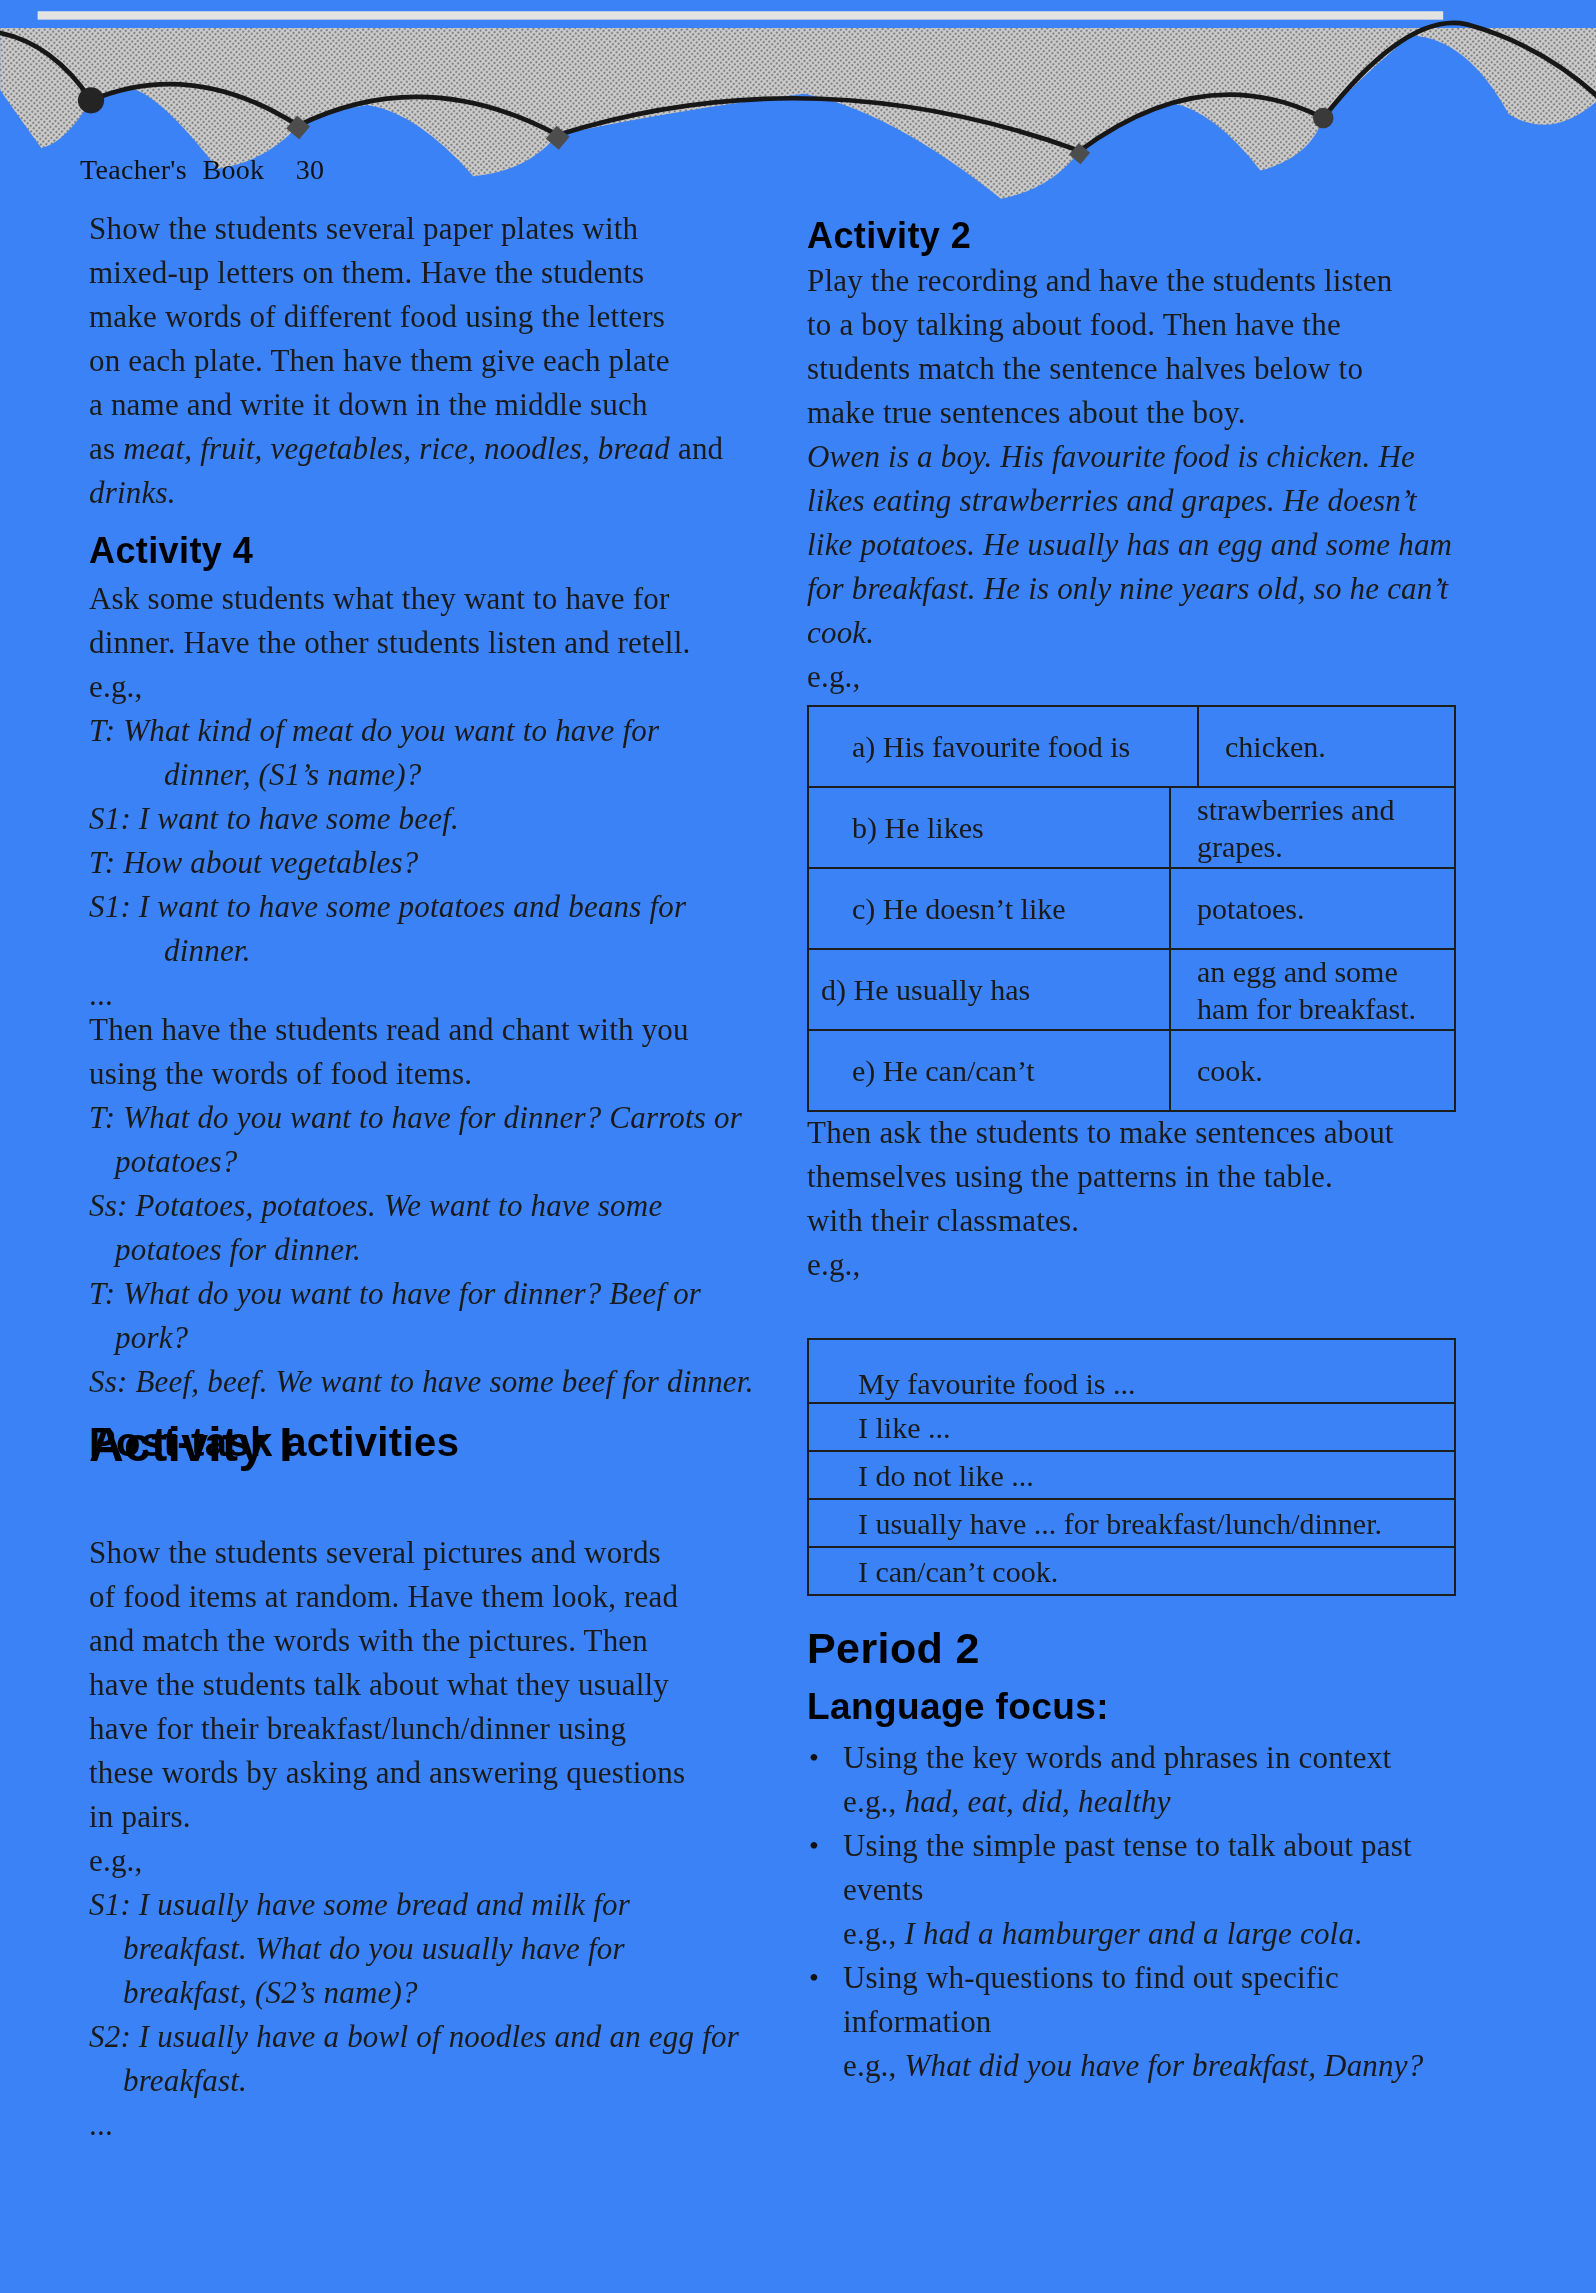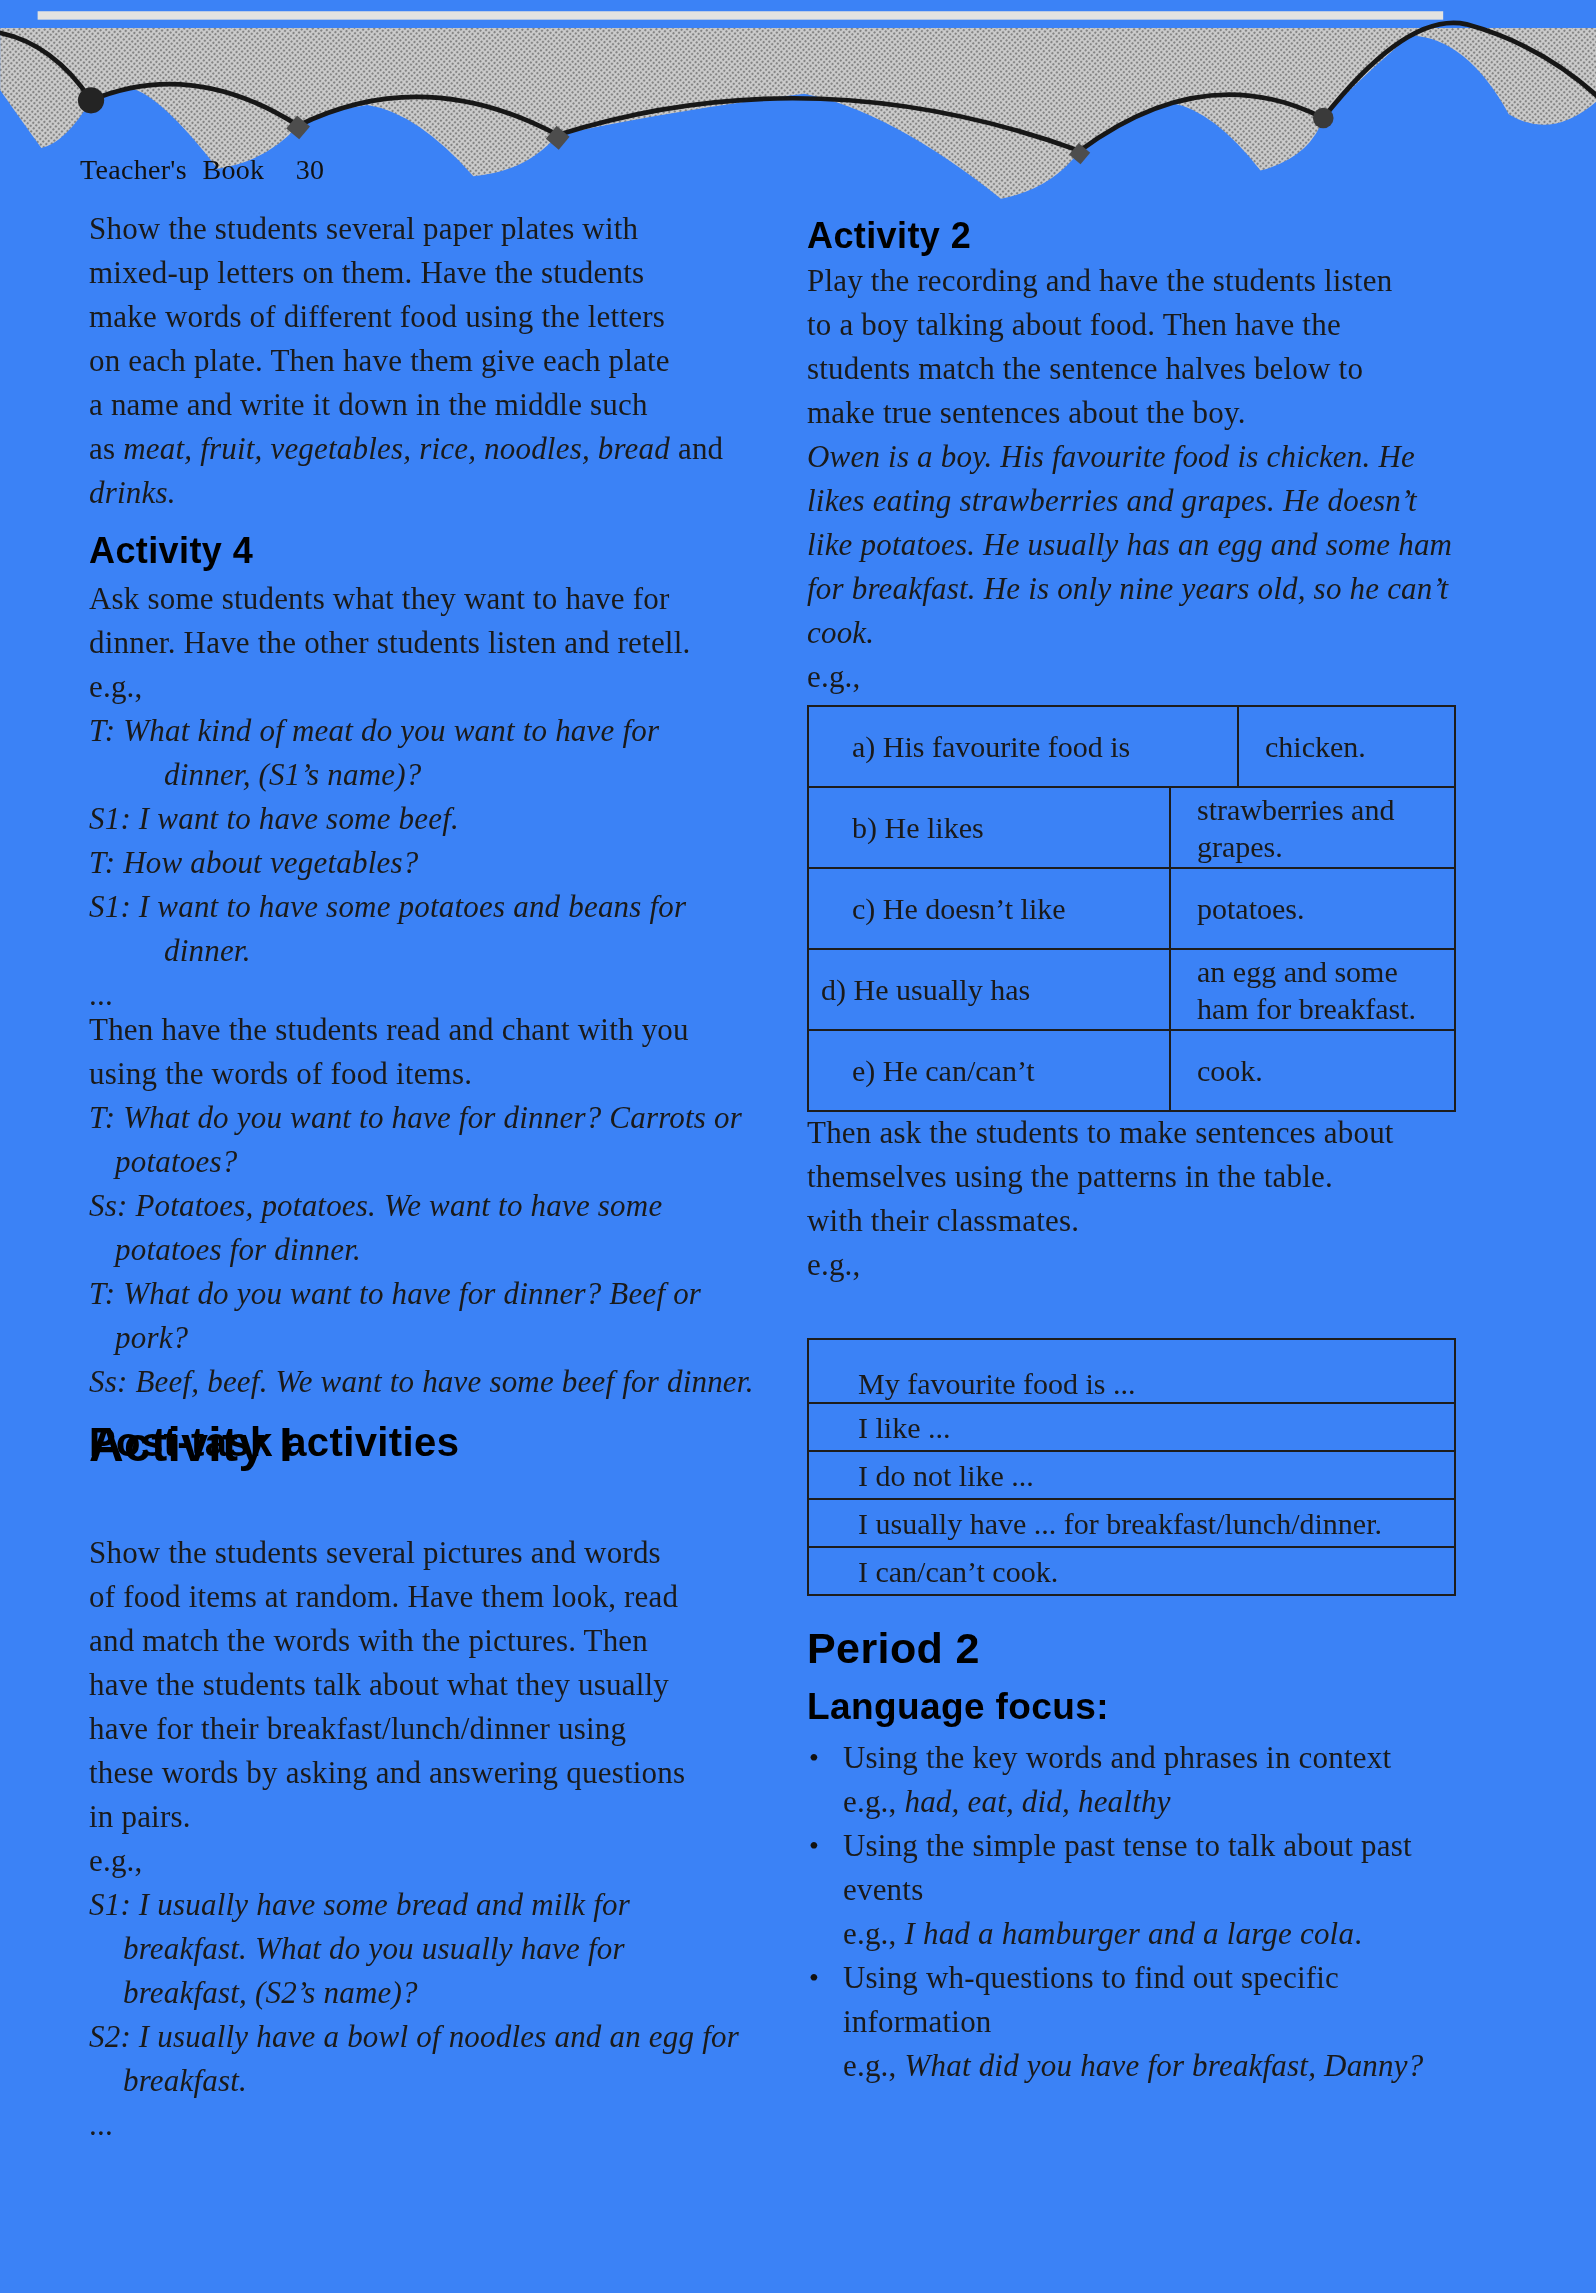--- a/index.html
+++ b/index.html
@@ -137,21 +137,21 @@
         <div class="ln"><span>make true sentences about the boy.</span></div>
         <div class="ln"><span class="it">Owen is a boy. His favourite food is chicken. He</span></div>
         <div class="ln"><span class="it">likes eating strawberries and grapes. He doesn’t</span></div>
         <div class="ln"><span class="it">like potatoes. He usually has an egg and some ham</span></div>
         <div class="ln"><span class="it">for breakfast. He is only nine years old, so he can’t</span></div>
         <div class="ln"><span class="it">cook.</span></div>
         <div class="ln"><span>e.g.,</span></div>
       </div>
       <div class="blk tbl" style="top: 705px; width: 645px; white-space: normal;">
         <div class="trow" style="height: 79px;">
-          <div class="tc c1" style="width: 428px;">a) His favourite food is</div>
+          <div class="tc c1" style="width: 388px;">a) His favourite food is</div>
           <div class="tc c2">chicken.</div>
         </div>
         <div class="trow" style="height: 79px;">
           <div class="tc c1" style="width: 360px;">b) He likes</div>
           <div class="tc c2">strawberries and grapes.</div>
         </div>
         <div class="trow" style="height: 79px;">
           <div class="tc c1" style="width: 360px;">c) He doesn’t like</div>
           <div class="tc c2">potatoes.</div>
         </div>

